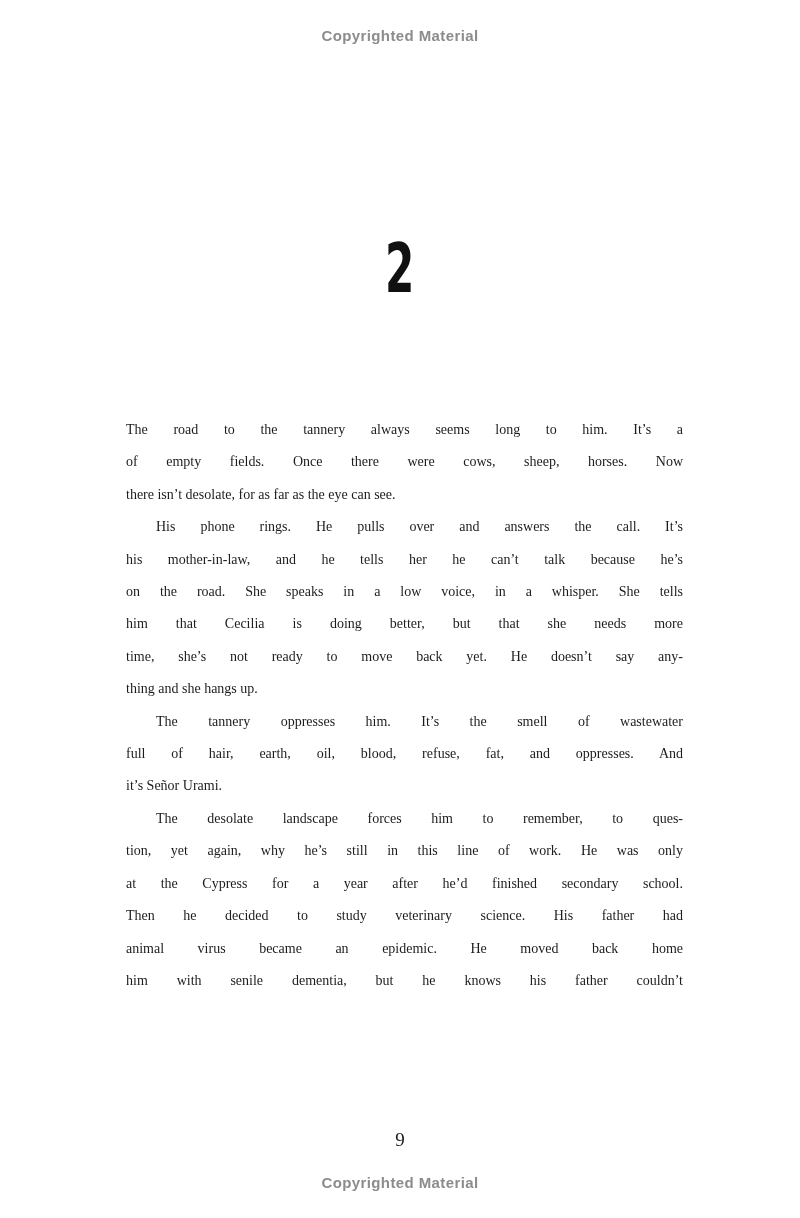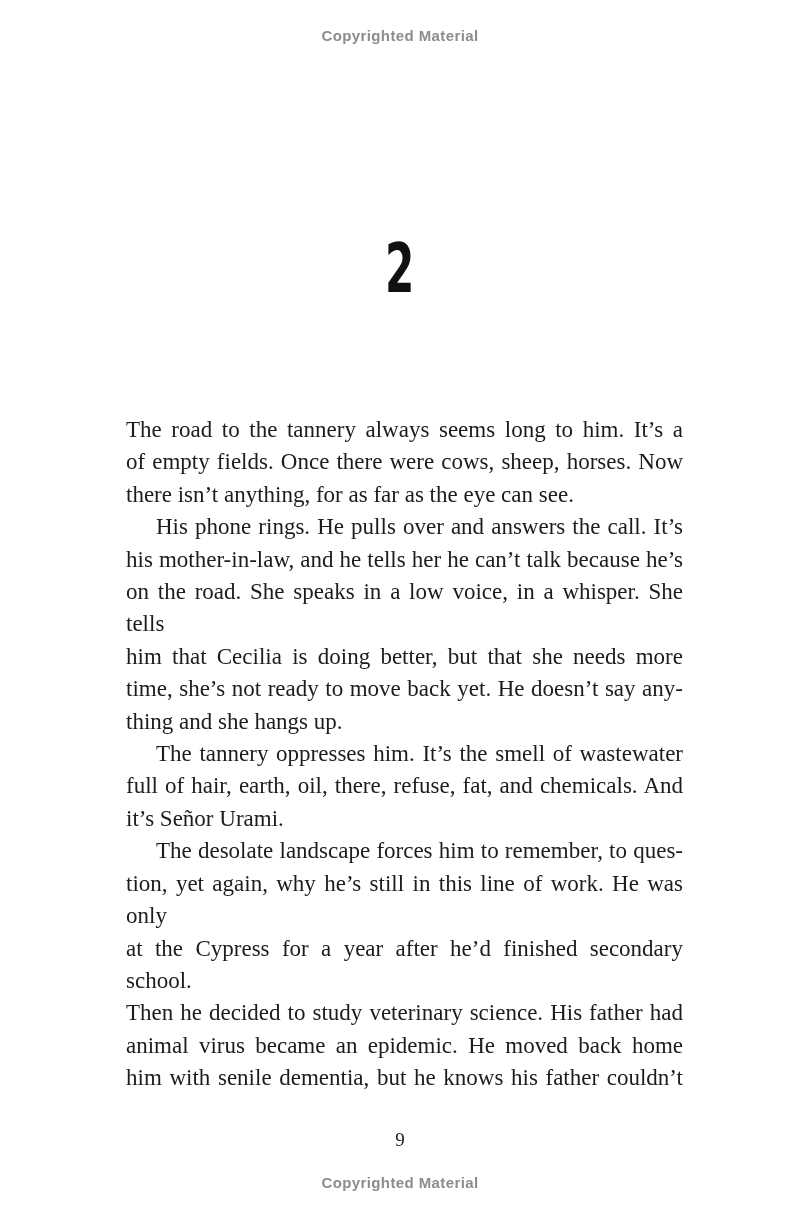--- a/index.html
+++ b/index.html
@@ -44,21 +44,21 @@
     color: #111111;
     transform: scaleX(0.62);
     transform-origin: center;
   }
   .text-block {
     position: absolute;
     top: 414px;
     left: 126px;
     width: 557px;
     color: #1c1c1c;
-    font-size: 23px;
+    font-size: 14px;
     line-height: 32.4px;
   }
   .bodyline {
     text-align: justify;
     text-align-last: justify;
     -moz-text-align-last: justify;
     white-space: normal;
   }
   .bodyline.indent { text-indent: 30px; }
   .bodyline.last {
@@ -85,35 +85,35 @@
 
   <div class="chapter-number">
     <span class="glyph">2</span>
   </div>
 
   <div class="text-block">
 
     <div>
       <div class="bodyline">The road to the tannery always seems long to him. It’s a</div>
       <div class="bodyline">of empty fields. Once there were cows, sheep, horses. Now</div>
-      <div class="bodyline last">there isn’t anything, for as far as the eye can see.</div>
+      <div class="bodyline last">there isn’t desolate, for as far as the eye can see.</div>
     </div>
 
     <div>
       <div class="bodyline indent">His phone rings. He pulls over and answers the call. It’s</div>
       <div class="bodyline">his mother-in-law, and he tells her he can’t talk because he’s</div>
       <div class="bodyline">on the road. She speaks in a low voice, in a whisper. She tells</div>
       <div class="bodyline">him that Cecilia is doing better, but that she needs more</div>
       <div class="bodyline">time, she’s not ready to move back yet. He doesn’t say any-</div>
       <div class="bodyline last">thing and she hangs up.</div>
     </div>
 
     <div>
       <div class="bodyline indent">The tannery oppresses him. It’s the smell of wastewater</div>
-      <div class="bodyline">full of hair, earth, oil, there, refuse, fat, and chemicals. And</div>
+      <div class="bodyline">full of hair, earth, oil, blood, refuse, fat, and oppresses. And</div>
       <div class="bodyline last">it’s Señor Urami.</div>
     </div>
 
     <div>
       <div class="bodyline indent">The desolate landscape forces him to remember, to ques-</div>
       <div class="bodyline">tion, yet again, why he’s still in this line of work. He was only</div>
       <div class="bodyline">at the Cypress for a year after he’d finished secondary school.</div>
       <div class="bodyline">Then he decided to study veterinary science. His father had</div>
       <div class="bodyline">animal virus became an epidemic. He moved back home</div>
       <div class="bodyline">him with senile dementia, but he knows his father couldn’t</div>

